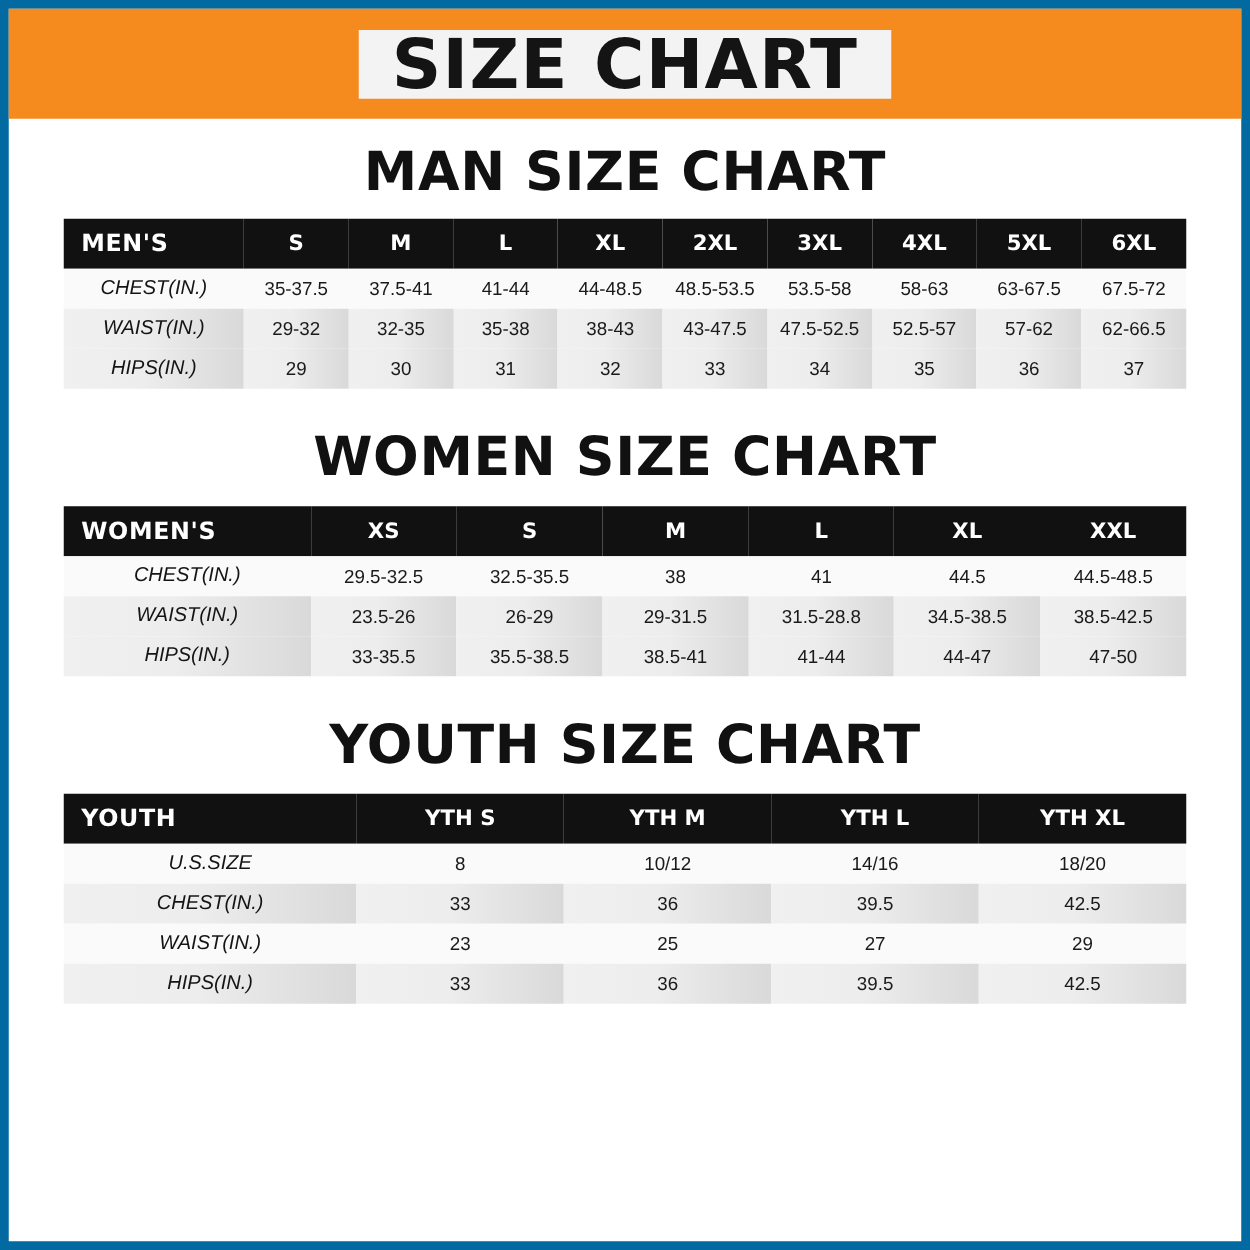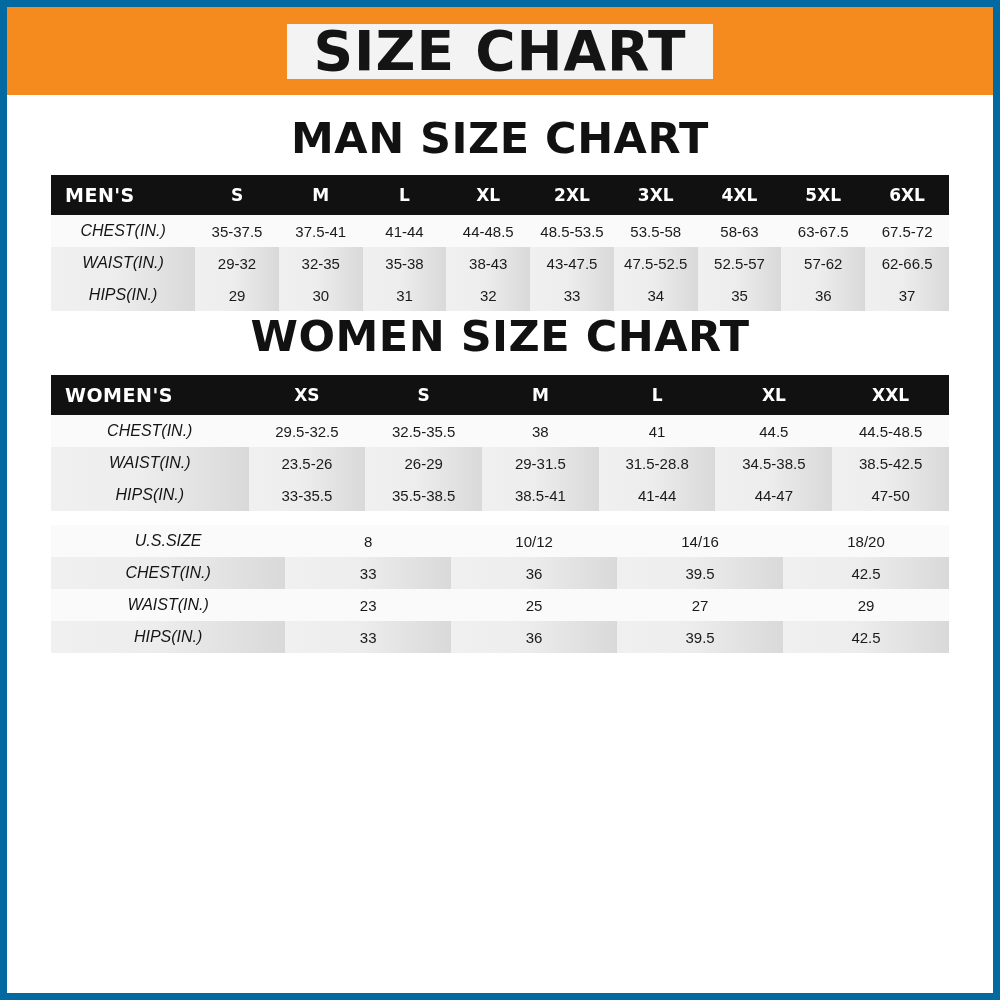--- a/index.html
+++ b/index.html
@@ -191,21 +191,21 @@
         <td>33</td>
         <td>34</td>
         <td>35</td>
         <td>36</td>
         <td>37</td>
       </tr>
     </tbody>
       </table>
   </div>
 
-  <div class="section-title" style="">WOMEN SIZE CHART</div>
+  <div class="section-title" style="margin-top:30px;">WOMEN SIZE CHART</div>
   <div class="chart-wrap" style="margin-top:14px;">
     <table class="size-table women-table">
       <colgroup>
         <col style="width:22%">
           <col style="width:13%">
           <col style="width:13%">
           <col style="width:13%">
         <col style="width:13%">
           <col style="width:13%">
           <col style="width:13%">
@@ -244,30 +244,38 @@
         <td>35.5-38.5</td>
         <td>38.5-41</td>
         <td>41-44</td>
         <td>44-47</td>
         <td>47-50</td>
       </tr>
     </tbody>
       </table>
   </div>
 
+  <div class="section-title" style="margin-top:30px;">YOUTH SIZE CHART</div>
   <div class="chart-wrap" style="margin-top:14px;">
     <table class="size-table youth-table">
       <colgroup>
         <col style="width:24%">
           <col style="width:17%">
           <col style="width:17%">
           <col style="width:17%">
           <col style="width:17%">
       </colgroup>
       <tbody>
+          <tr class="head-row">
+        <th class="rowlabel">YOUTH</th>
+        <th>YTH S</th>
+        <th>YTH M</th>
+        <th>YTH L</th>
+        <th>YTH XL</th>
+      </tr>
       <tr class="band-light">
         <td class="rowlabel">U.S.SIZE</td>
         <td>8</td>
         <td>10/12</td>
         <td>14/16</td>
         <td>18/20</td>
       </tr>
       <tr class="band-dark">
         <td class="rowlabel">CHEST(IN.)</td>
         <td>33</td>

